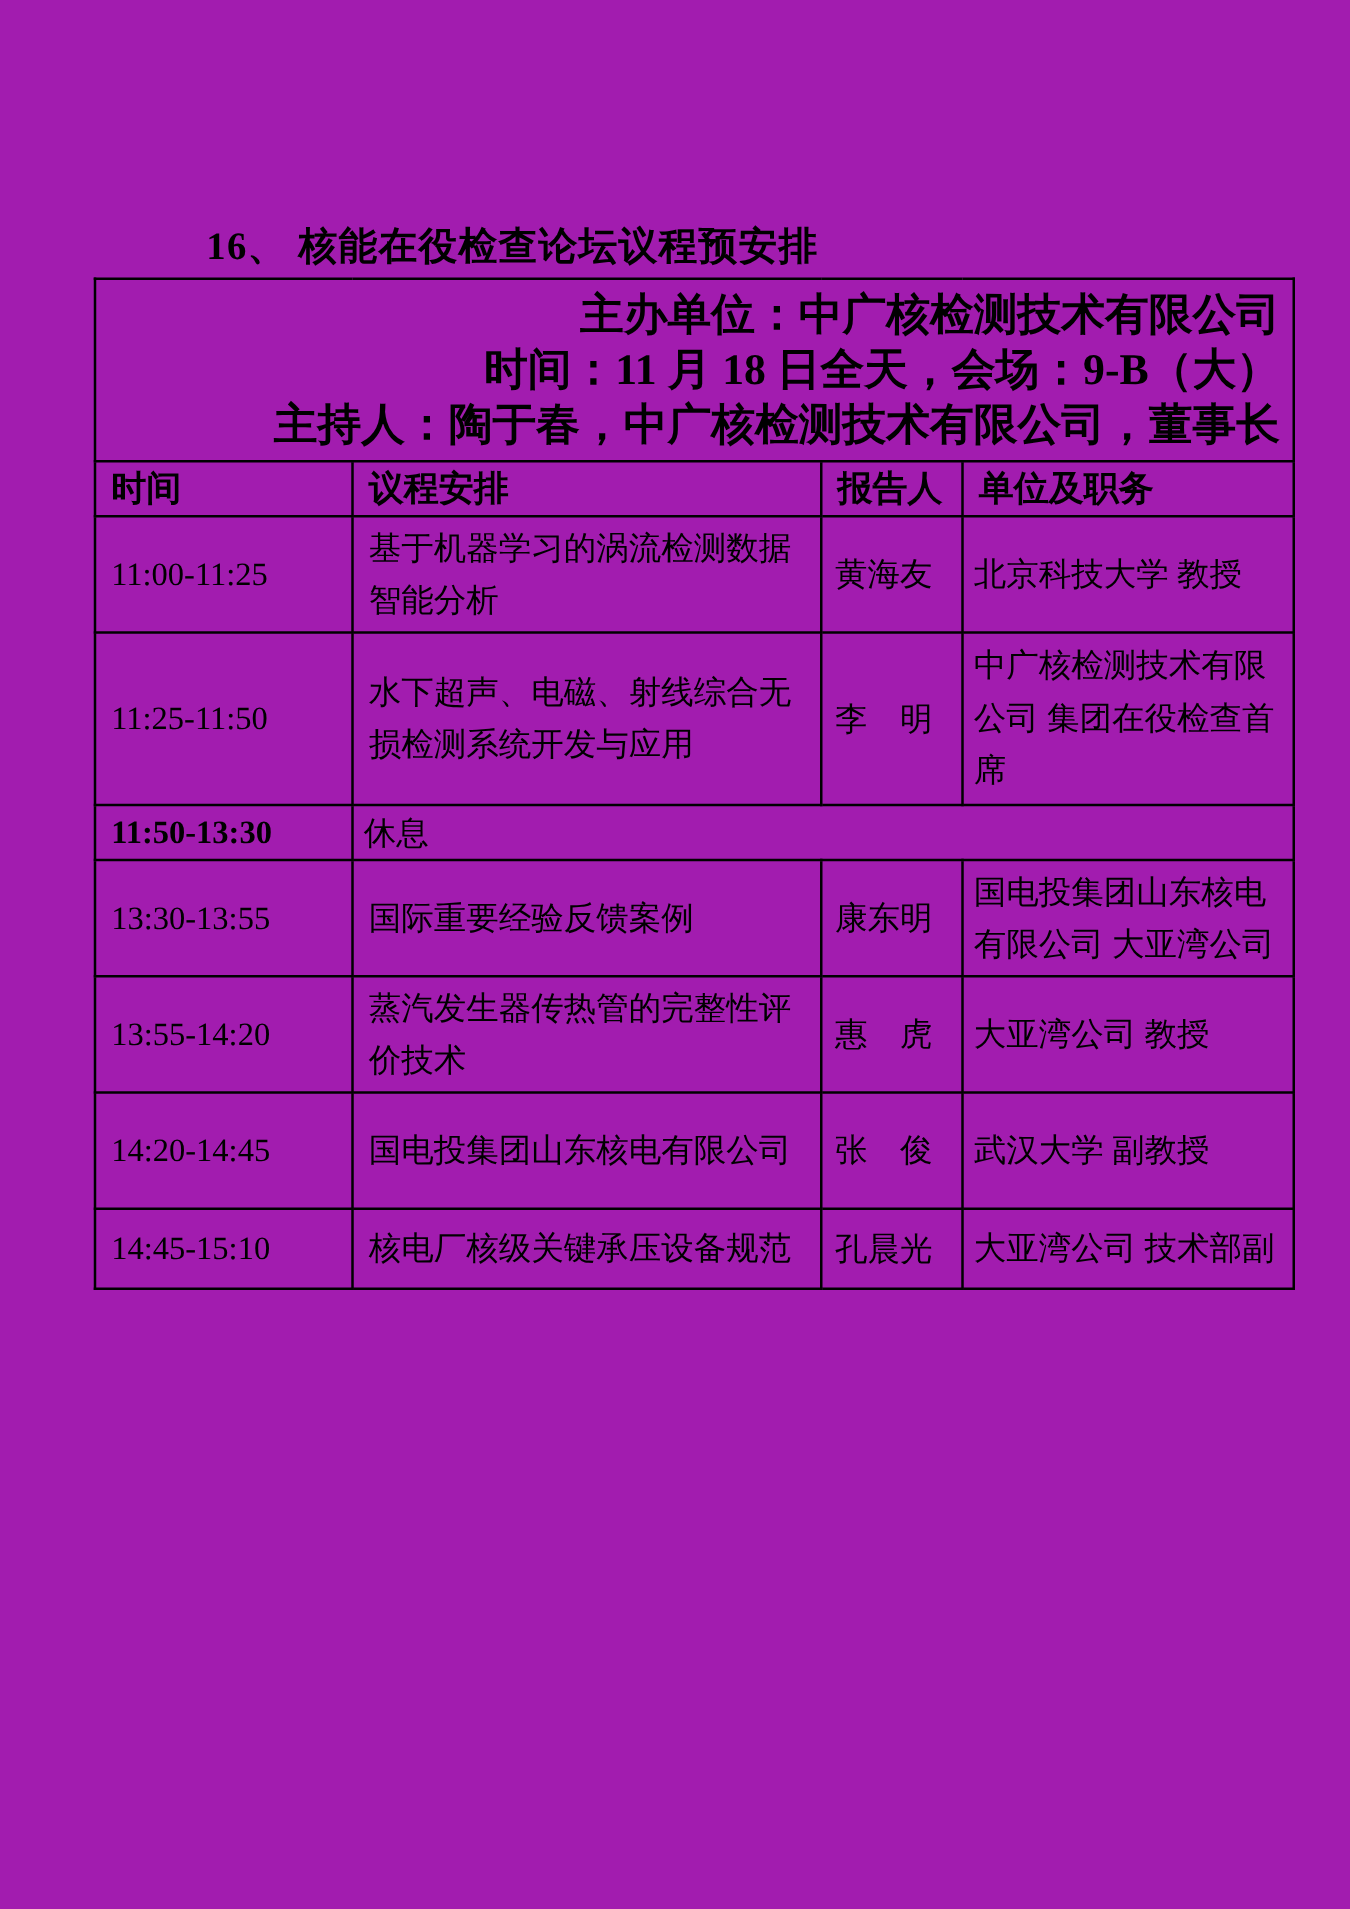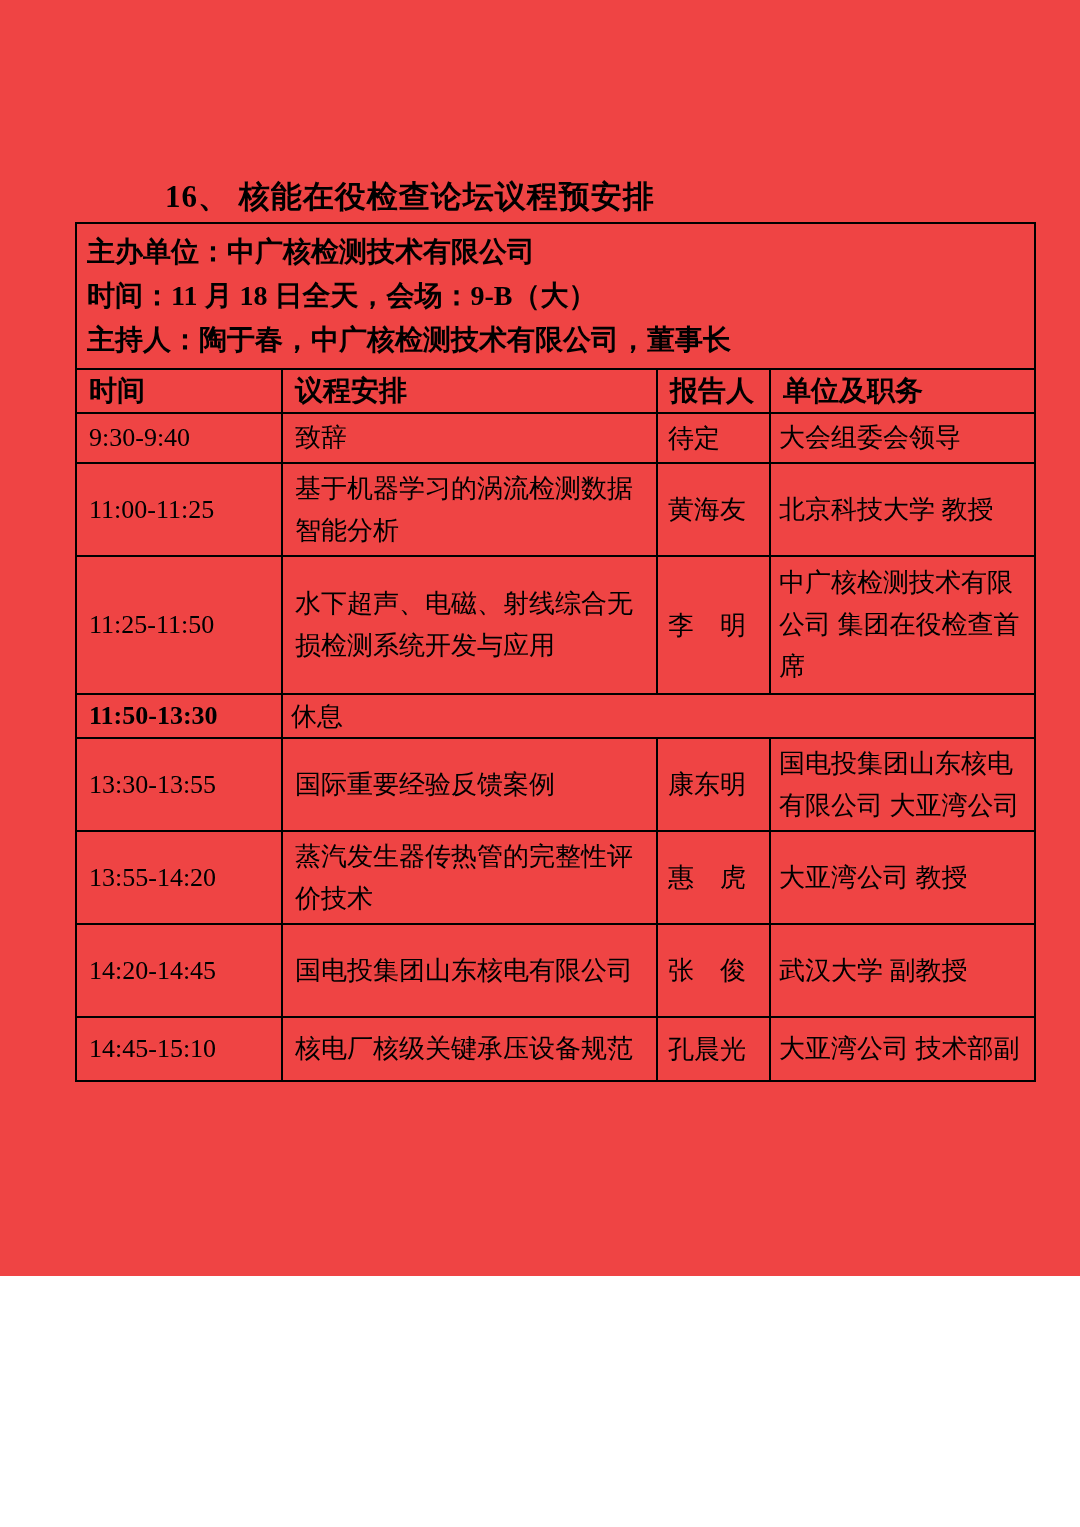--- a/index.html
+++ b/index.html
@@ -5,22 +5,22 @@
   html, body {
     margin: 0;
     padding: 0;
     background: #ffffff;
     color: #000000;
     font-family: "Liberation Serif", "DejaVu Serif", serif;
   }
   .page {
     position: relative;
     width: 1080px;
-    height: 1276px;
-    background: #ef4444;
+    height: 1527px;
+    background: #a21caf;
     box-sizing: border-box;
     overflow: hidden;
   }
   .title {
     position: absolute;
     left: 165px;
     top: 176px;
     margin: 0;
     font-size: 31px;
     font-weight: bold;
@@ -41,24 +41,25 @@
     vertical-align: middle;
     font-size: 26px;
     font-weight: normal;
     text-align: left;
     overflow: hidden;
   }
   .info-cell {
     padding: 6px 10px 6px 10px;
   }
   .info-cell div {
-    font-size: 28px;
+    font-size: 35px;
     font-weight: bold;
     line-height: 44px;
     white-space: pre;
+    text-align: right;
   }
   tr.header-row th {
     height: 44px;
     font-size: 28px;
     font-weight: bold;
     padding: 2px 6px 2px 12px;
     border-radius: 10px;
   }
   .c-time    { padding: 2px 4px 2px 12px; }
   .c-agenda  { padding: 2px 12px; line-height: 42px; }
@@ -103,26 +104,20 @@
       </td>
     </tr>
 
     <tr class="header-row">
       <th>时间</th>
       <th>议程安排</th>
       <th>报告人</th>
       <th>单位及职务</th>
     </tr>
 
-    <tr class="h50">
-      <td class="c-time">9:30-9:40</td>
-      <td class="c-agenda">致辞</td>
-      <td class="c-speaker">待定</td>
-      <td class="c-org">大会组委会领导</td>
-    </tr>
 
 
 
 
 
     <tr class="h93">
       <td class="c-time">11:00-11:25</td>
       <td class="c-agenda">基于机器学习的涡流检测数据智能分析</td>
       <td class="c-speaker">黄海友</td>
       <td class="c-org">北京科技大学 教授</td>

